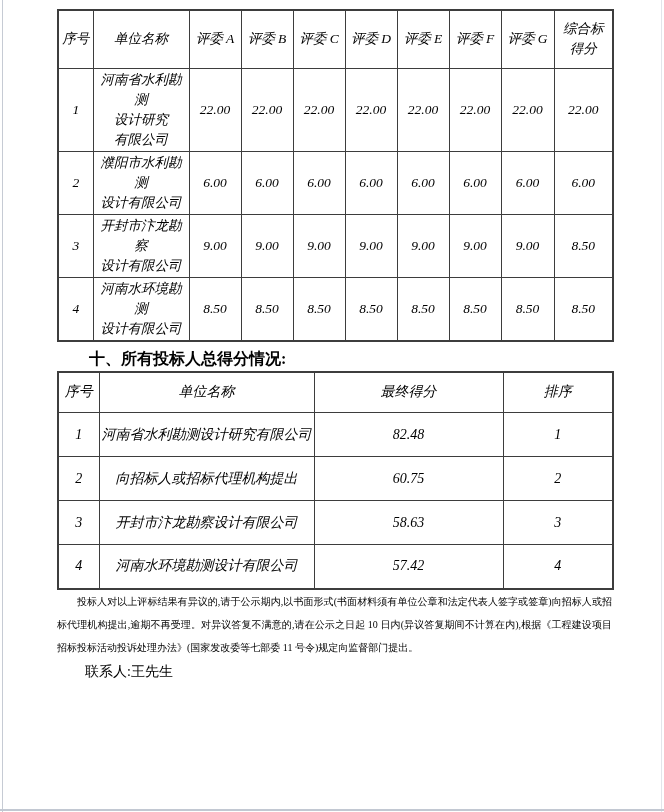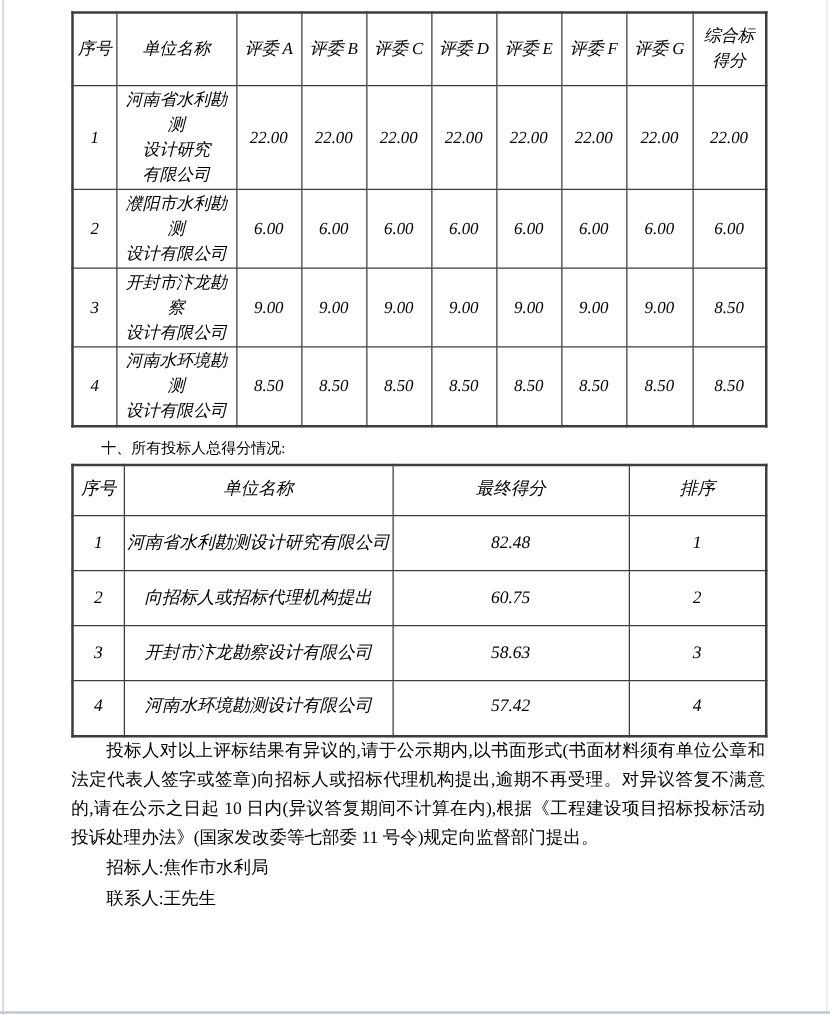--- a/index.html
+++ b/index.html
@@ -48,34 +48,34 @@
   #t1 thead tr { height: 58px; }
   #t1 tbody tr:nth-child(1) { height: 68px; }
   #t1 tbody tr:nth-child(n+2) { height: 48px; }
   
   #t2 thead tr { height: 41px; }
   #t2 tbody tr { height: 44px; }
   #t2 { font-size: 14px; }
 
   .h10 {
     margin: 8px 0 4px 0;
-    font-weight: normal;
-    font-size: 12px;
+    font-weight: bold;
+    font-size: 16px;
     line-height: 17px;
     text-indent: 2em;
   }
   .line {
     font-size: 14px;
     line-height: 22px;
     text-indent: 2em;
   }
   .sec11 { margin-top: 11px; }
   .bold { font-weight: bold; }
   .para {
-    font-size: 14px;
+    font-size: 10px;
     line-height: 23px;
     text-indent: 2em;
     text-align: justify;
   }
   .h13 { margin-top: 6px; }
   .contacts p {
     font-size: 14px;
     line-height: 25px;
     text-indent: 2em;
   }
@@ -218,17 +218,16 @@
         </tr>
       </tbody>
   </table>
 
 
 
   <p class="para">投标人对以上评标结果有异议的,请于公示期内,以书面形式(书面材料须有单位公章和法定代表人签字或签章)向招标人或招标代理机构提出,逾期不再受理。对异议答复不满意的,请在公示之日起 10 日内(异议答复期间不计算在内),根据《工程建设项目招标投标活动投诉处理办法》(国家发改委等七部委 11 号令)规定向监督部门提出。</p>
 
 
   <div class="contacts" id="contact-lines">
-      <p>招标人:焦作市水利局</p>
       <p>联系人:王先生</p>
     </div>
 
 </div>
 
 </body></html>

